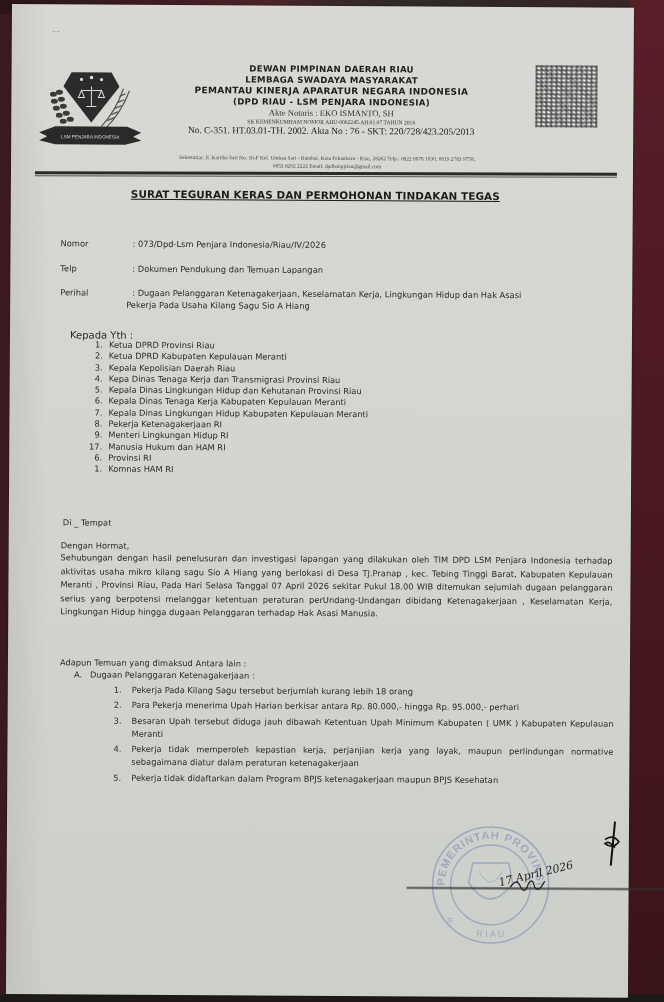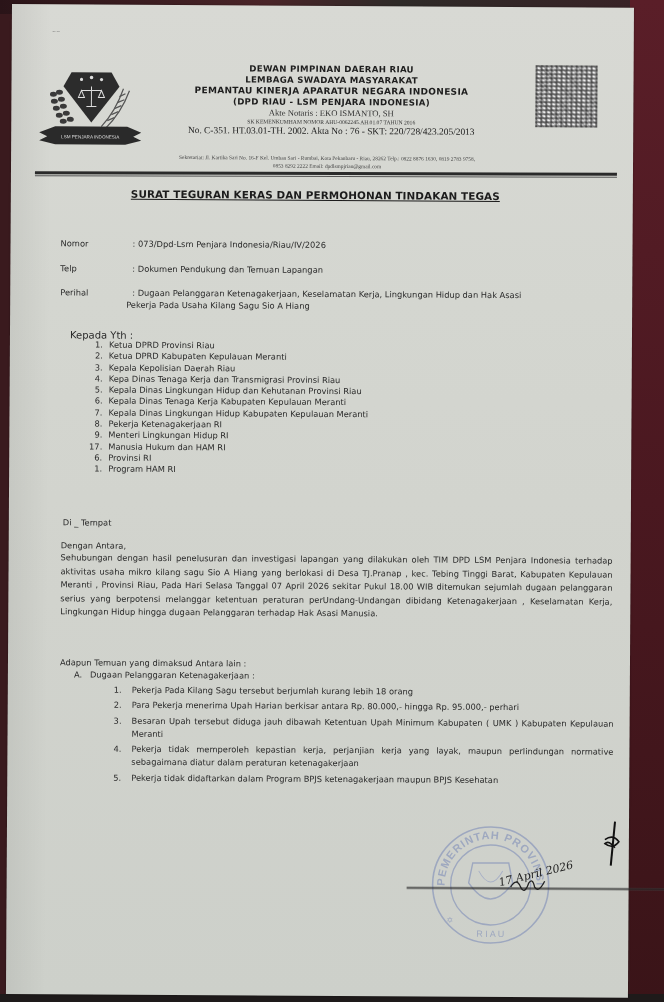--- a/index.html
+++ b/index.html
@@ -256,27 +256,27 @@
     <li>
         <span class="num">17.</span>
         <span>Manusia Hukum dan HAM RI</span>
       </li>
     <li>
         <span class="num">6.</span>
         <span>Provinsi RI</span>
       </li>
     <li>
         <span class="num">1.</span>
-        <span>Program HAM RI</span>
+        <span>Komnas HAM RI</span>
       </li>
   </ul>
 
   <div class="ditempat">Di _ Tempat</div>
 
-  <div class="hormat">Dengan Antara,</div>
+  <div class="hormat">Dengan Hormat,</div>
   <div class="para">Sehubungan dengan hasil penelusuran dan investigasi lapangan yang dilakukan oleh TIM DPD LSM Penjara Indonesia terhadap aktivitas usaha mikro kilang sagu Sio A Hiang yang berlokasi di Desa TJ.Pranap , kec. Tebing Tinggi Barat, Kabupaten Kepulauan Meranti , Provinsi Riau, Pada Hari Selasa Tanggal 07 April 2026 sekitar Pukul 18.00 WIB ditemukan sejumlah dugaan pelanggaran serius yang berpotensi melanggar ketentuan peraturan perUndang-Undangan dibidang Ketenagakerjaan , Keselamatan Kerja, Lingkungan Hidup hingga dugaan Pelanggaran terhadap Hak Asasi Manusia.</div>
 
   <div class="temuan-intro">Adapun Temuan yang dimaksud Antara lain :</div>
   <div class="sec-a">
     <span class="lbl">A.</span><span>Dugaan Pelanggaran Ketenagakerjaan :</span>
   </div>
 
   <ul class="findings">
     <li>
         <span class="num">1.</span>

